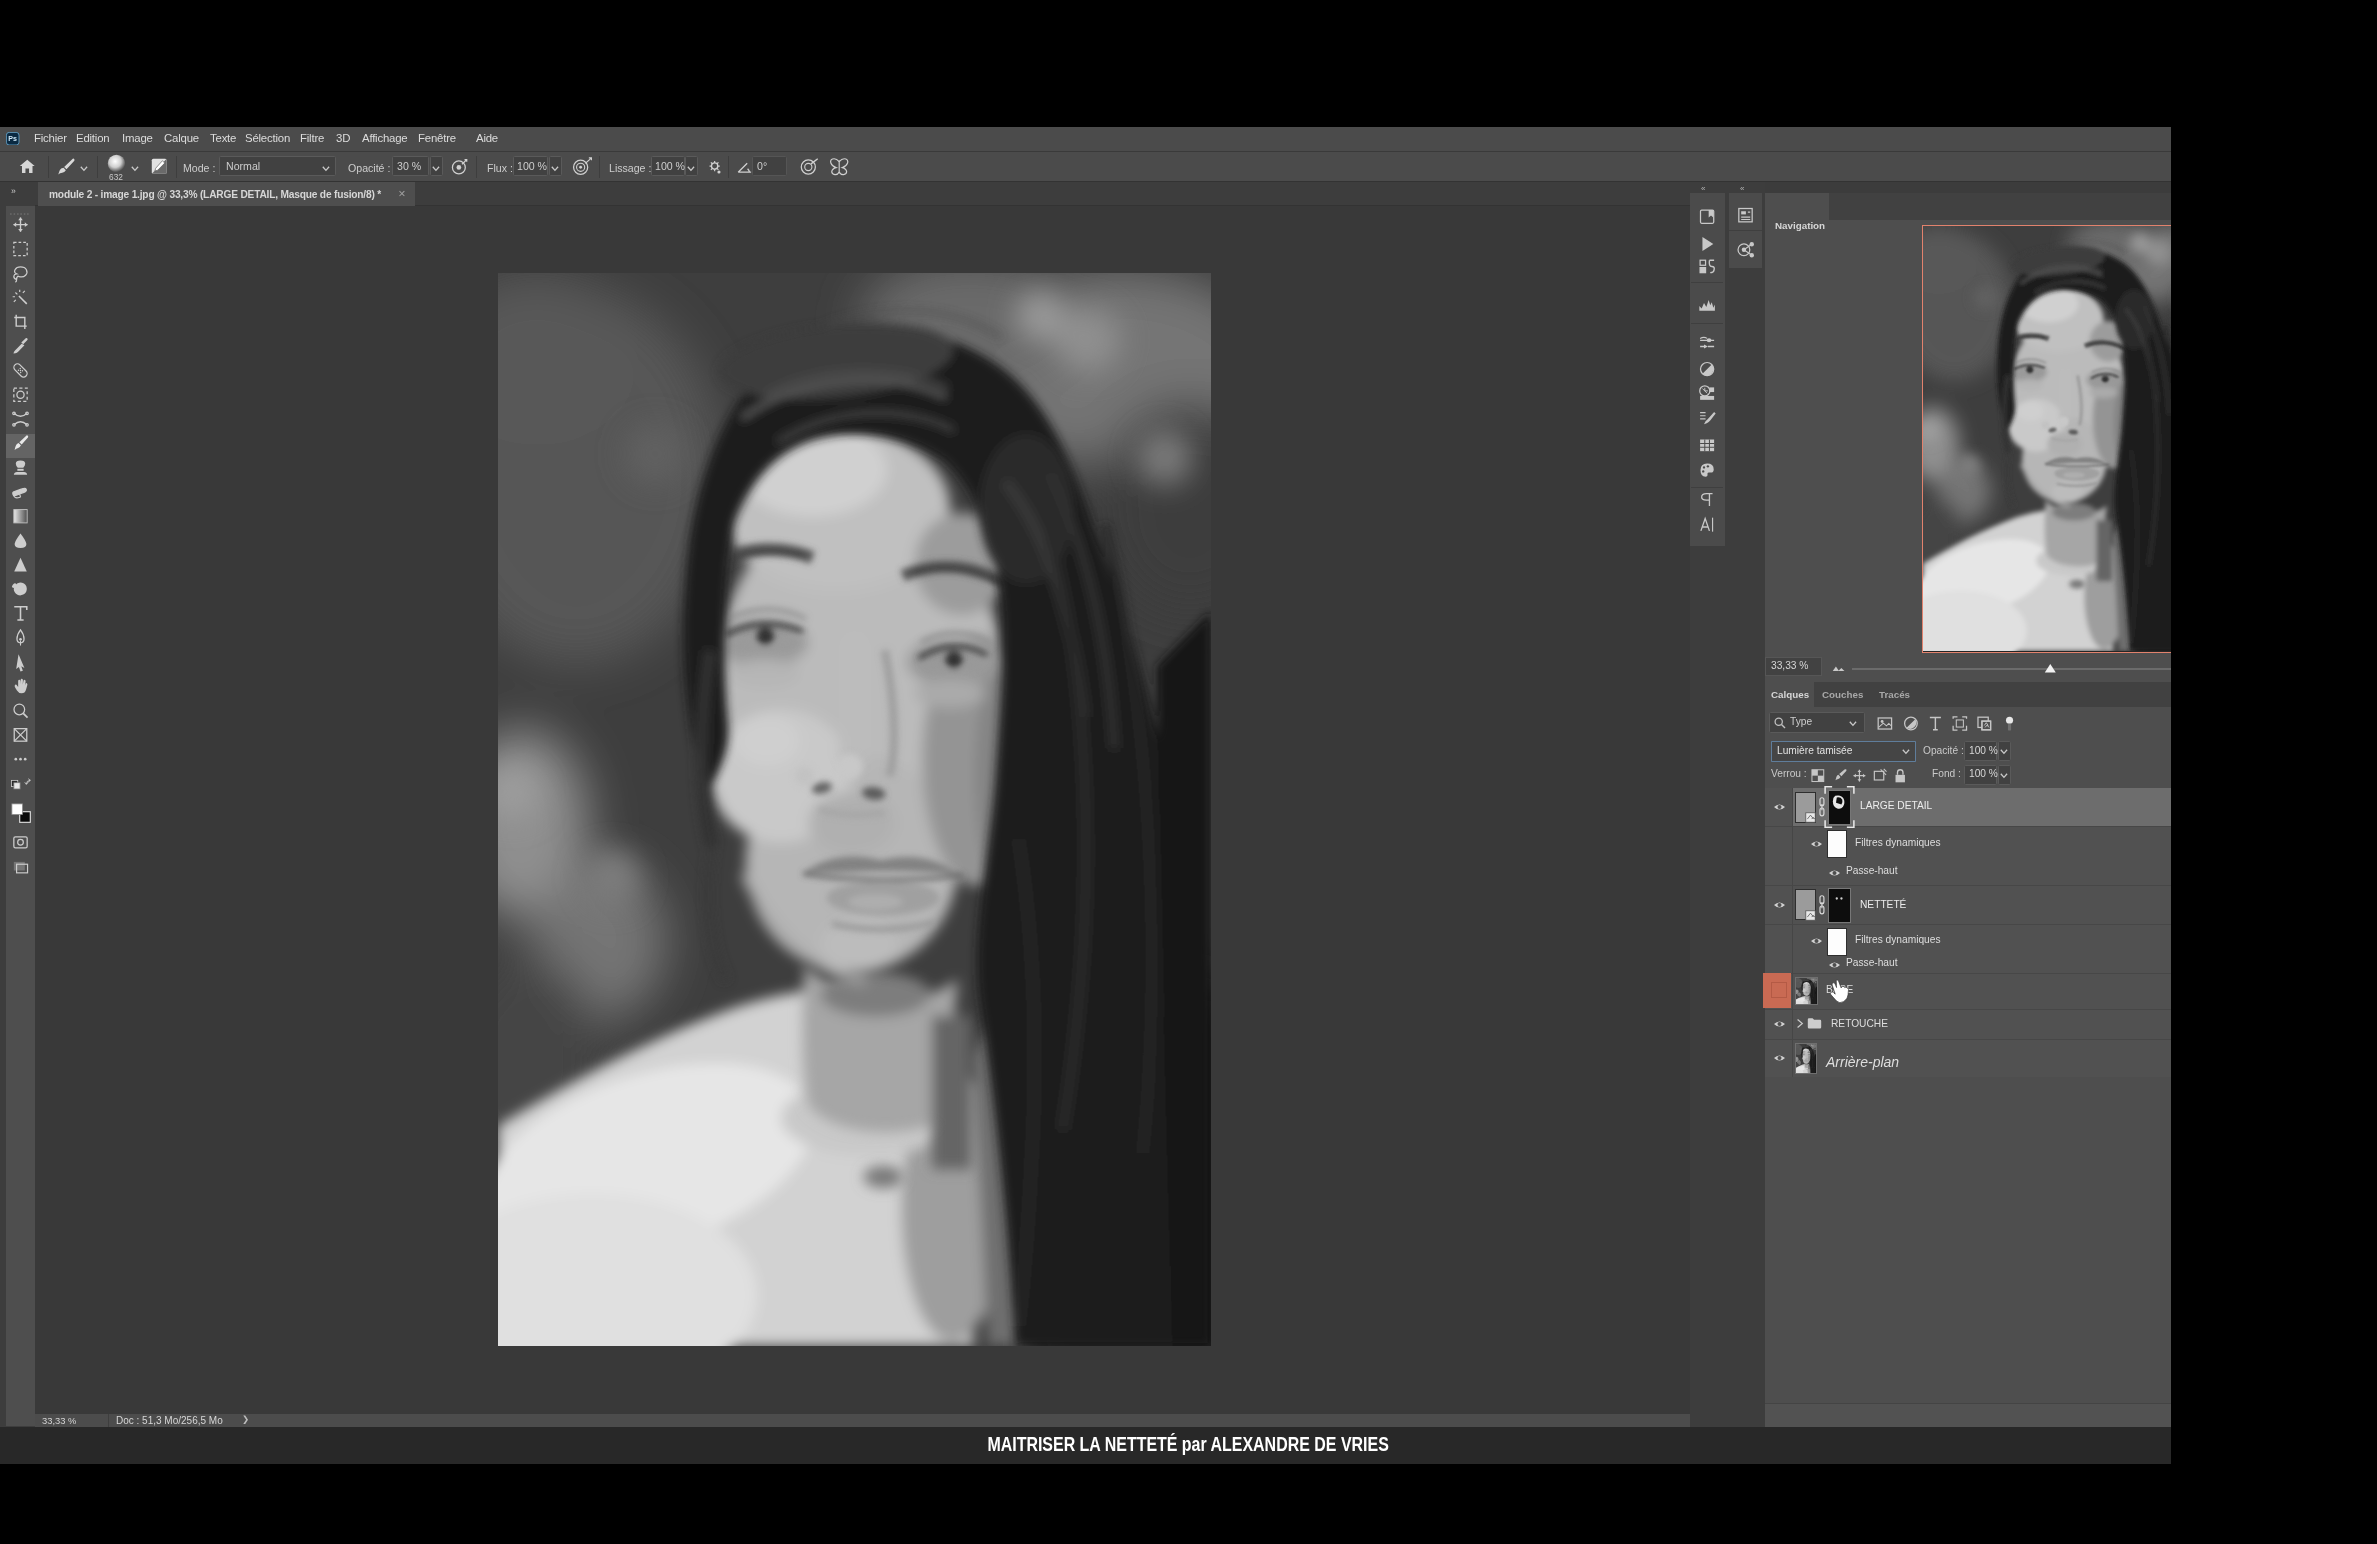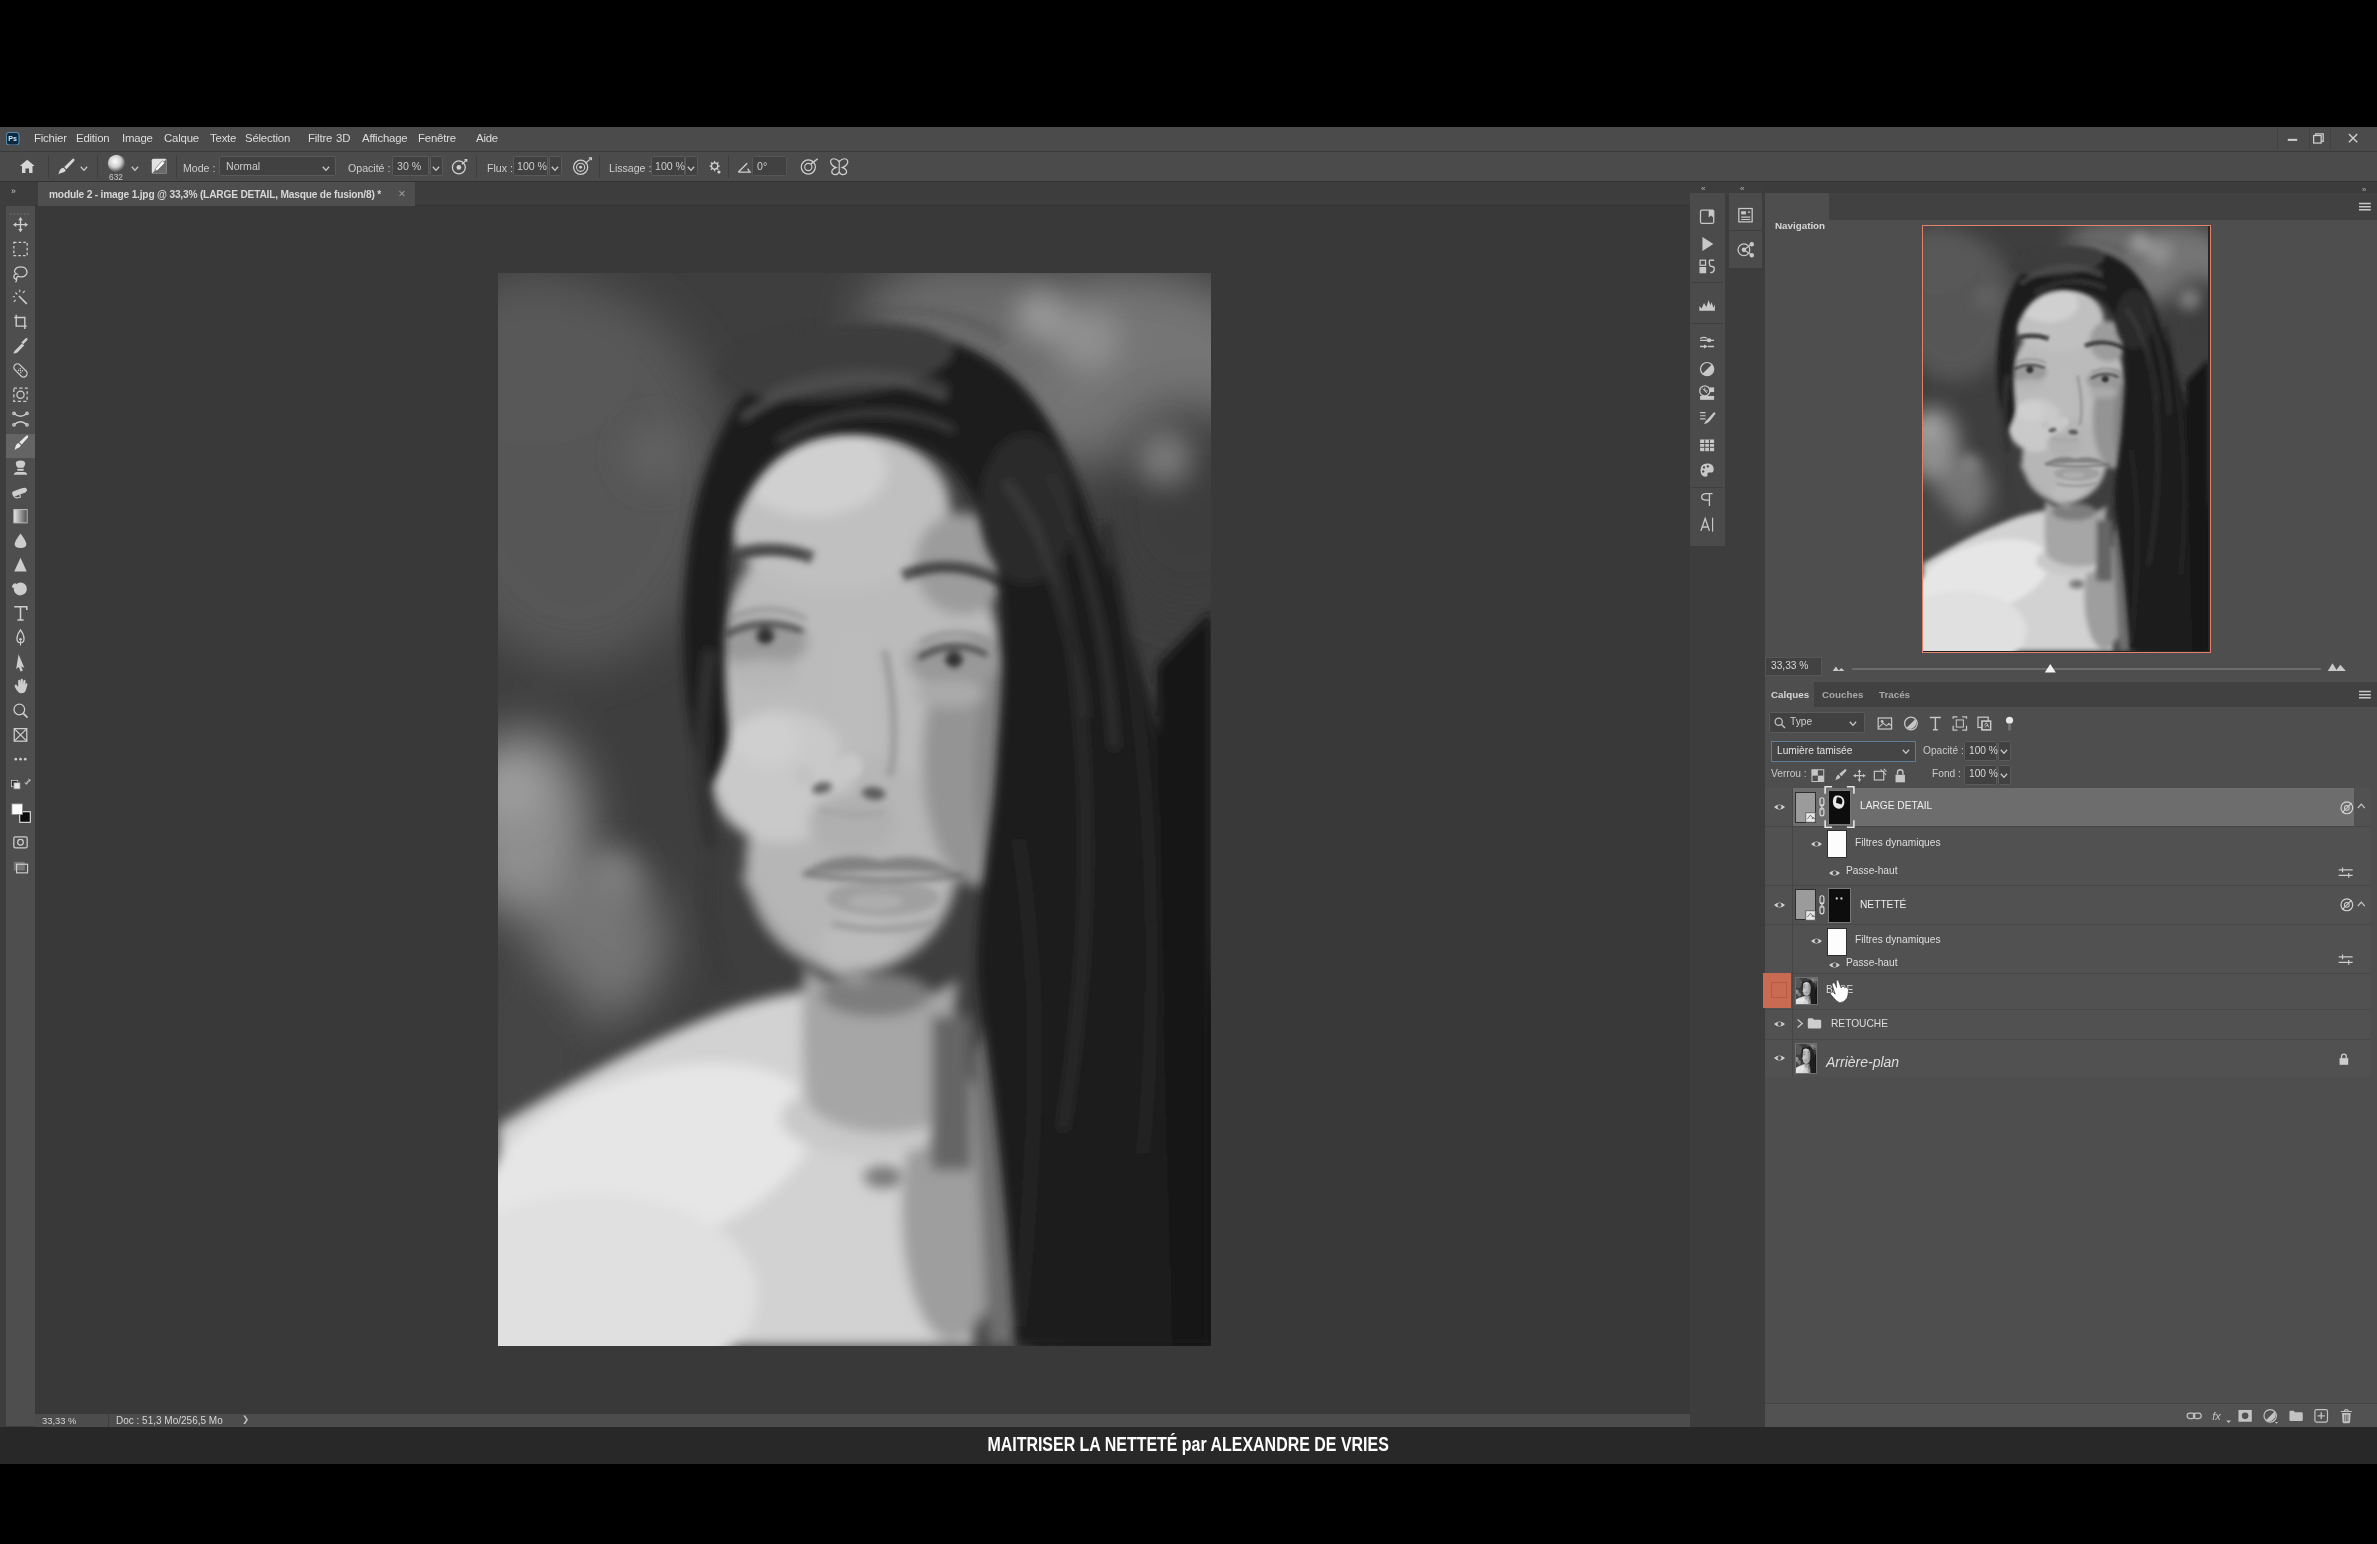--- a/index.html
+++ b/index.html
@@ -1,16 +1,16 @@
 <!DOCTYPE html>
 <html style="font-size:12.6px"><head>
 <meta charset="utf-8">
 <style>
   html,body{margin:0;padding:0;background:#000;}
-  #app{position:relative;width:2377px;height:1544px;overflow:hidden;background:#000;
+  #app{position:relative;width:2171px;height:1544px;overflow:hidden;background:#000;
        font-family:"Liberation Sans",sans-serif;-webkit-font-smoothing:antialiased;}
   .abs{position:absolute;}
   .txt{color:#d6d6d6;white-space:nowrap;}
   .menu{top:132px;font-size:11.4px;letter-spacing:-0.2px;color:#dcdcdc;white-space:nowrap;}
   .opt{top:162px;font-size:10.6px;color:#cdcdcd;white-space:nowrap;}
   .vbox{background:#414141;border:0.8px solid #5a5a5a;box-sizing:border-box;border-radius:1.6px;}
   .odiv{top:156px;width:0.8px;height:22px;background:#3e3e3e;}
 </style>
 </head><body>
 <svg width="0" height="0" style="position:absolute">
@@ -155,21 +155,21 @@
   <svg class="abs" style="left:6.3px;top:132px;" width="13.4" height="13.4" viewBox="0 0 17 17">
     <rect x="0.5" y="0.5" width="16" height="16" rx="3.5" fill="#0b2a42" stroke="#6badd6" stroke-width="1"></rect>
     <text x="8.5" y="12" font-family="Liberation Sans" font-size="9" font-weight="bold" fill="#cfe7f7" text-anchor="middle">Ps</text>
   </svg>
   <div class="abs menu" style="left:34px;">Fichier</div>
   <div class="abs menu" style="left:76px;">Edition</div>
   <div class="abs menu" style="left:122px;">Image</div>
   <div class="abs menu" style="left:164px;">Calque</div>
   <div class="abs menu" style="left:210px;">Texte</div>
   <div class="abs menu" style="left:245px;">Sélection</div>
-  <div class="abs menu" style="left:300px;margin-left:8px;">Filtre</div>
+  <div class="abs menu" style="left:300px;">Filtre</div>
   <div class="abs menu" style="left:336px;">3D</div>
   <div class="abs menu" style="left:362px;">Affichage</div>
   <div class="abs menu" style="left:418px;">Fenêtre</div>
   <div class="abs menu" style="left:476px;">Aide</div>
 
   <div class="abs" style="left:2277px;top:128px;width:31px;height:21px;border-left:0.8px solid #424242;border-right:0.8px solid #424242;"></div>
   <div class="abs" style="left:2330px;top:128px;width:31px;height:21px;border-left:0.8px solid #424242;"></div>
   <svg class="abs" style="left:2287px;top:131px;" width="11" height="15.7" viewBox="0 0 14 20">
       <rect x="1" y="10" width="12" height="2.6" fill="#cfcfcf"></rect>
     </svg>

